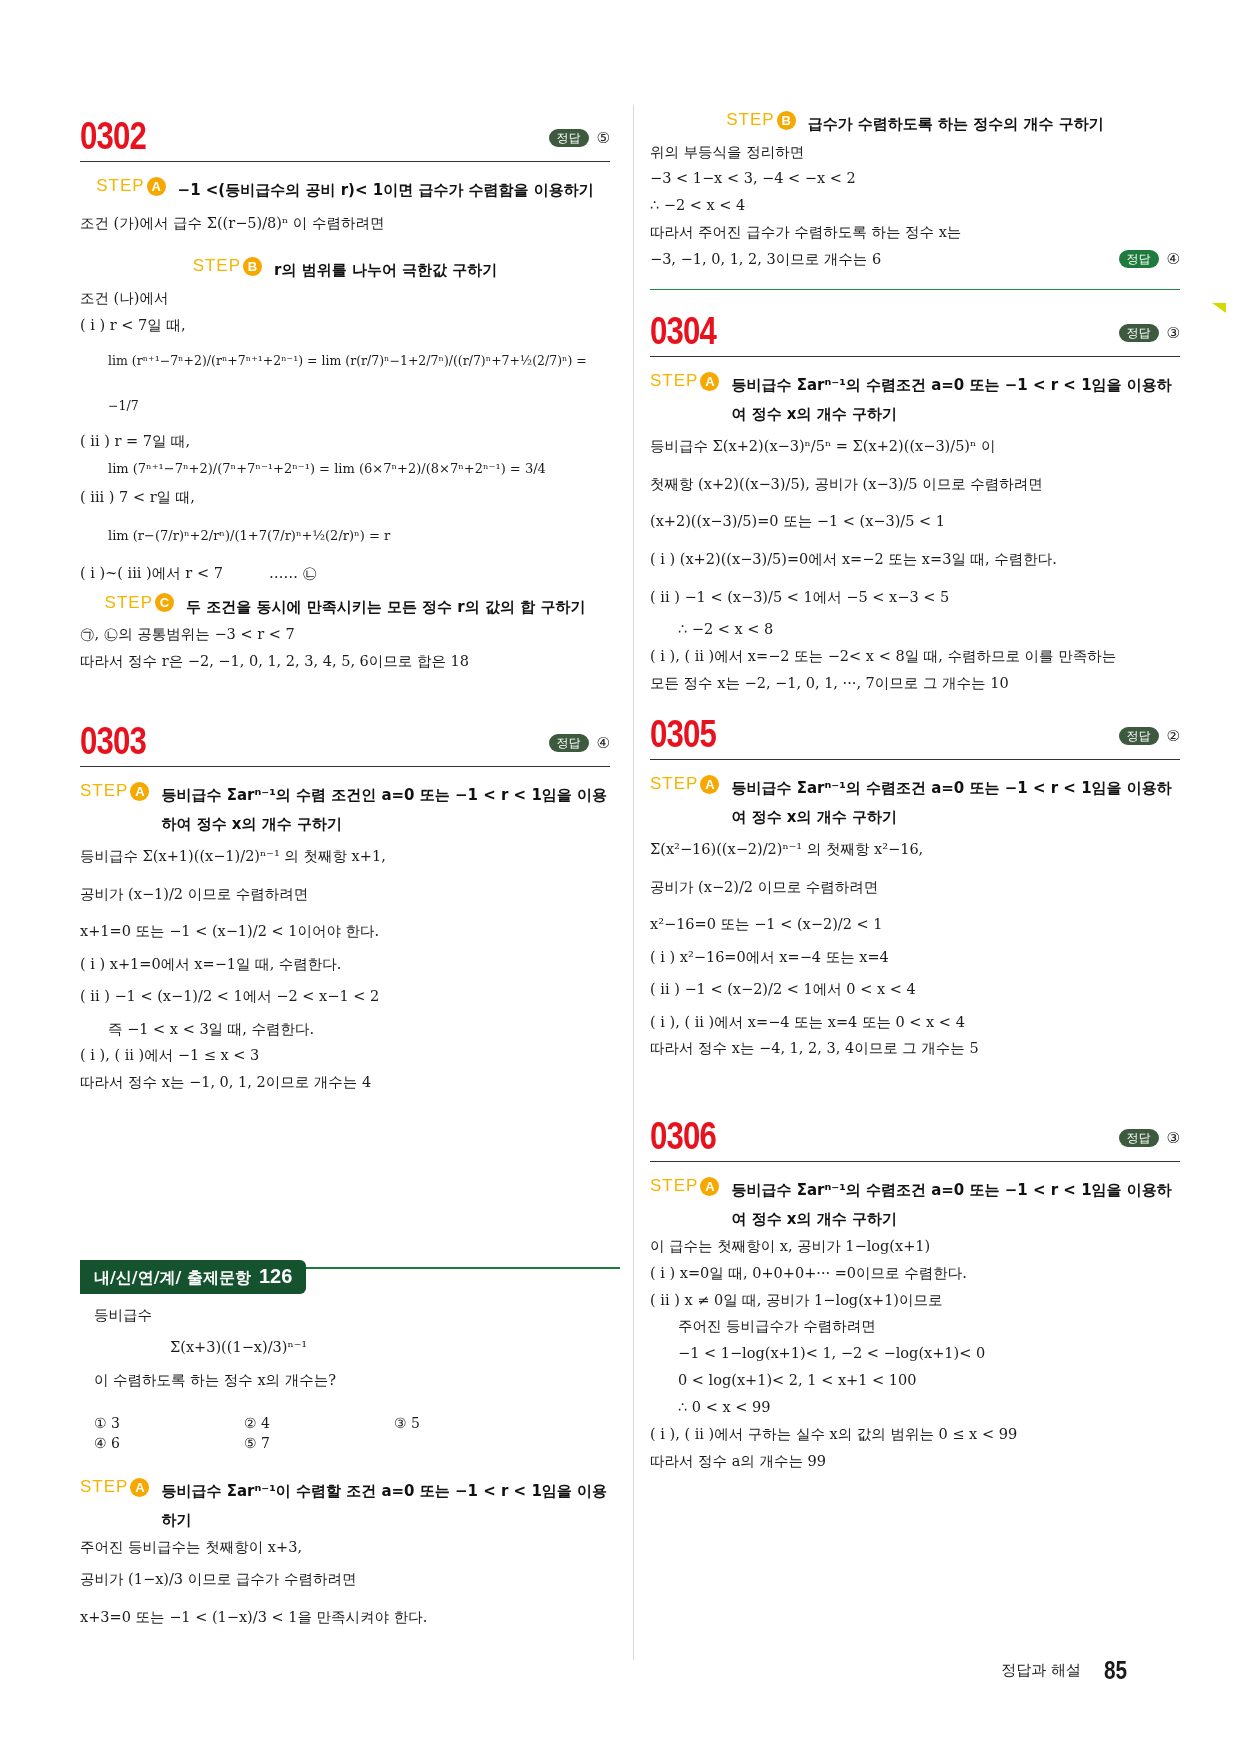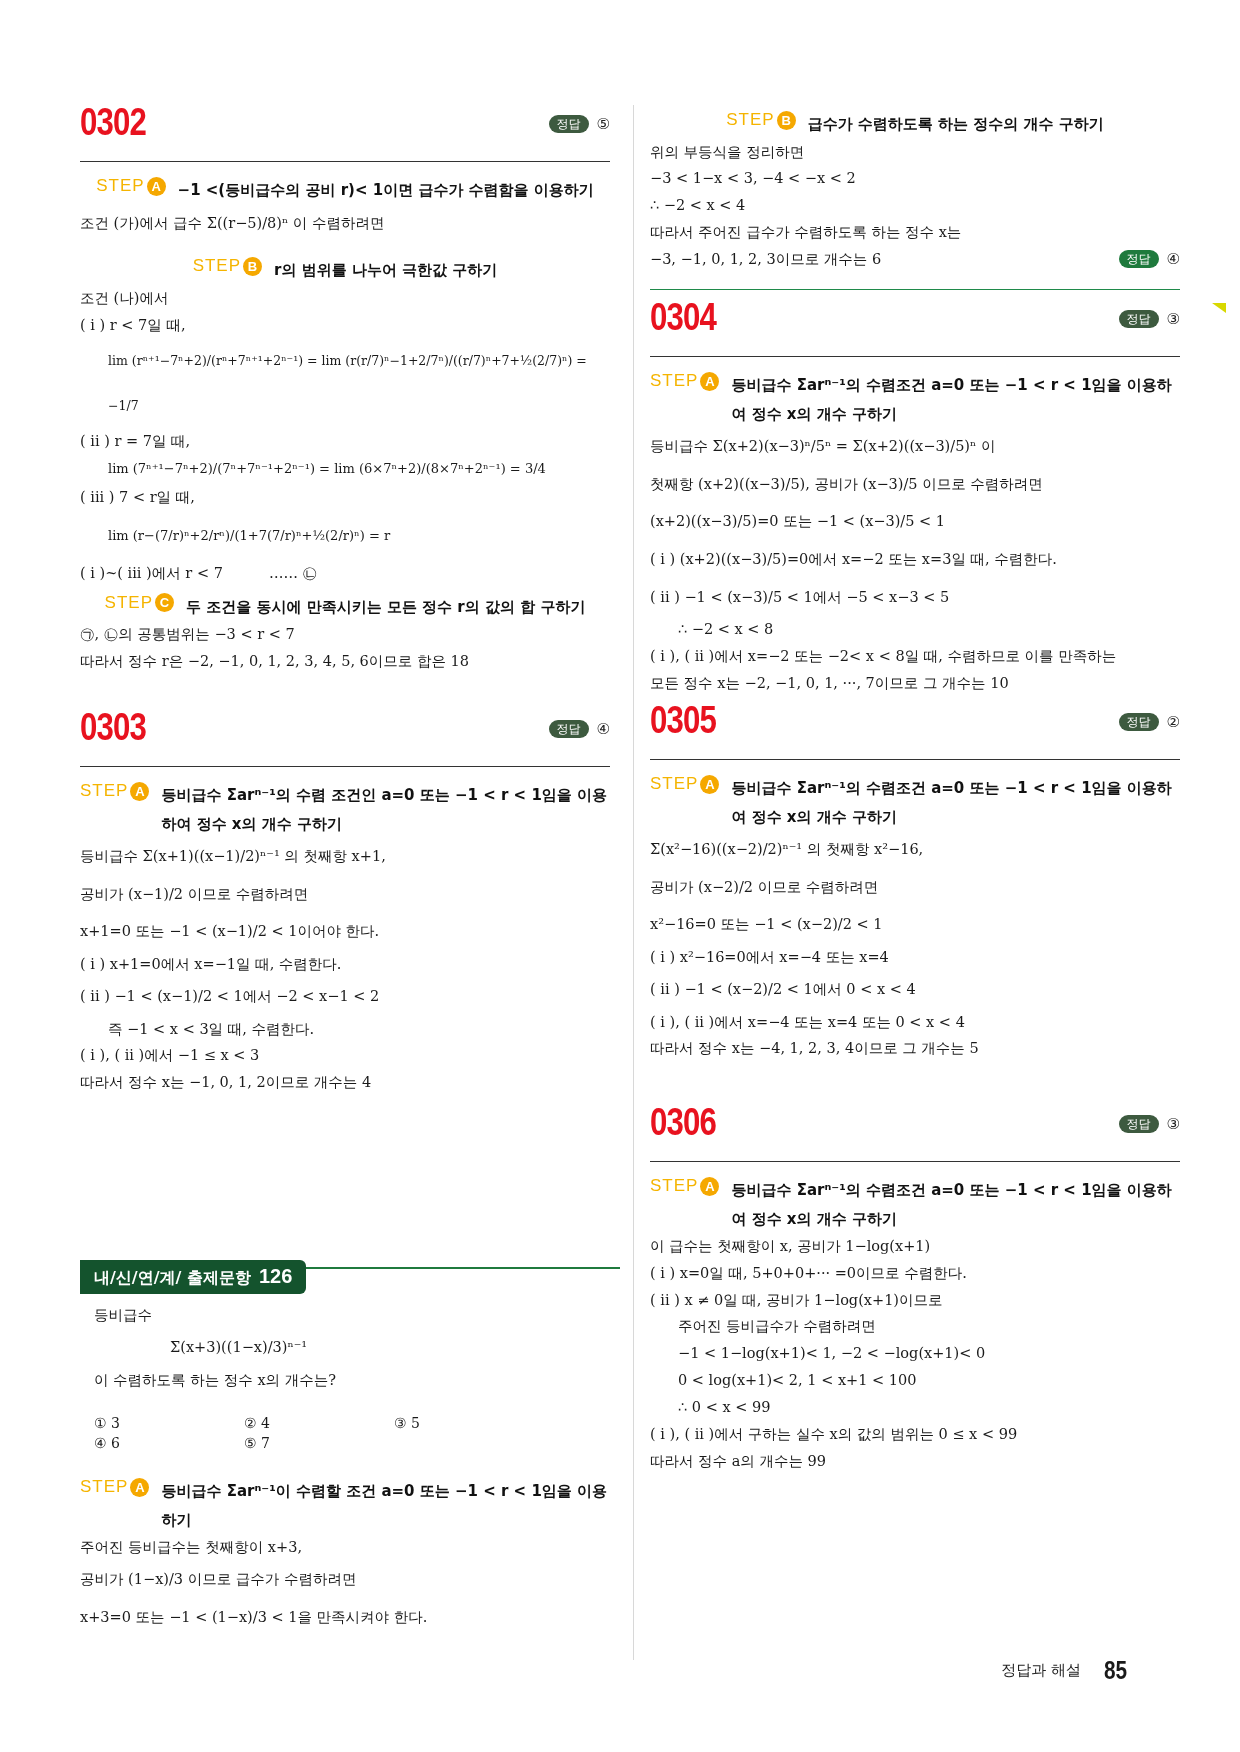--- a/index.html
+++ b/index.html
@@ -6,21 +6,21 @@
   html, body { width: 1240px; height: 1752px; background: #ffffff; overflow: hidden; }
   body { position: relative; font-family: "DejaVu Sans", sans-serif; color: #1a1a1a; }
 
   .col { position: absolute; width: 530px; }
   .col-left { left: 80px; top: 110px; }
   .col-right { left: 650px; top: 110px; }
 
   .col-divider { position: absolute; left: 633px; top: 105px; width: 1px; height: 1555px; background: #d8d8d8; }
 
   .problem { position: absolute; left: 0; width: 530px; }
-  .prob-head { display: flex; align-items: flex-end; justify-content: space-between; height: 52px; border-bottom: 1.5px solid #333; padding-bottom: 20px; }
+  .prob-head { display: flex; align-items: flex-end; justify-content: space-between; height: 52px; border-bottom: 1.5px solid #333; padding-bottom: 6px; }
   .prob-num { font-family: "Liberation Sans", sans-serif; font-weight: 700; font-size: 38px; color: #e8121f; letter-spacing: -1px; transform: scaleX(0.82); transform-origin: left bottom; line-height: 1; }
   .answer { display: flex; align-items: center; gap: 8px; margin-bottom: 8px; }
   .answer-pill { background: #3d5a3f; color: #fff; font-size: 12px; border-radius: 10px; padding: 2px 8px; line-height: 1.2; }
   .answer-val { font-size: 15px; color: #222; }
 
   .step { display: flex; align-items: flex-start; gap: 12px; margin-top: 14px; justify-content: center; }
   .step-tag { display: flex; align-items: center; gap: 2px; flex-shrink: 0; }
   .step-word { font-family: "Liberation Sans", sans-serif; color: #f5b400; font-size: 17px; letter-spacing: 1px; }
   .step-circle { width: 19px; height: 19px; border-radius: 50%; background: #f5a800; color: #fff; font-size: 13px; font-weight: 700; display: flex; align-items: center; justify-content: center; font-family: "Liberation Sans", sans-serif; }
   .step-title { font-weight: 700; font-size: 15px; line-height: 1.9; color: #111; }
@@ -238,21 +238,21 @@
       </span>
     </div>
     <div class="step">
       <span class="step-tag">
         <span class="step-word">STEP</span>
         <span class="step-circle">A</span>
       </span>
       <span class="step-title">등비급수 Σarⁿ⁻¹의 수렴조건 a=0 또는 −1 &lt; r &lt; 1임을 이용하여 정수 x의 개수 구하기</span>
     </div>
     <div class="line">이 급수는 첫째항이 x, 공비가 1−log(x+1)</div>
-    <div class="line">( i ) x=0일 때, 5+0+0+··· =0이므로 수렴한다.</div>
+    <div class="line">( i ) x=0일 때, 0+0+0+··· =0이므로 수렴한다.</div>
     <div class="line">( ii ) x ≠ 0일 때, 공비가 1−log(x+1)이므로</div>
     <div class="line indent">주어진 등비급수가 수렴하려면</div>
     <div class="line indent">−1 &lt; 1−log(x+1)&lt; 1, −2 &lt; −log(x+1)&lt; 0</div>
     <div class="line indent">0 &lt; log(x+1)&lt; 2, 1 &lt; x+1 &lt; 100</div>
     <div class="line indent">∴ 0 &lt; x &lt; 99</div>
     <div class="line">( i ), ( ii )에서 구하는 실수 x의 값의 범위는 0 ≤ x &lt; 99</div>
     <div class="line">따라서 정수 a의 개수는 99</div>
   </section>
 </div>
 

